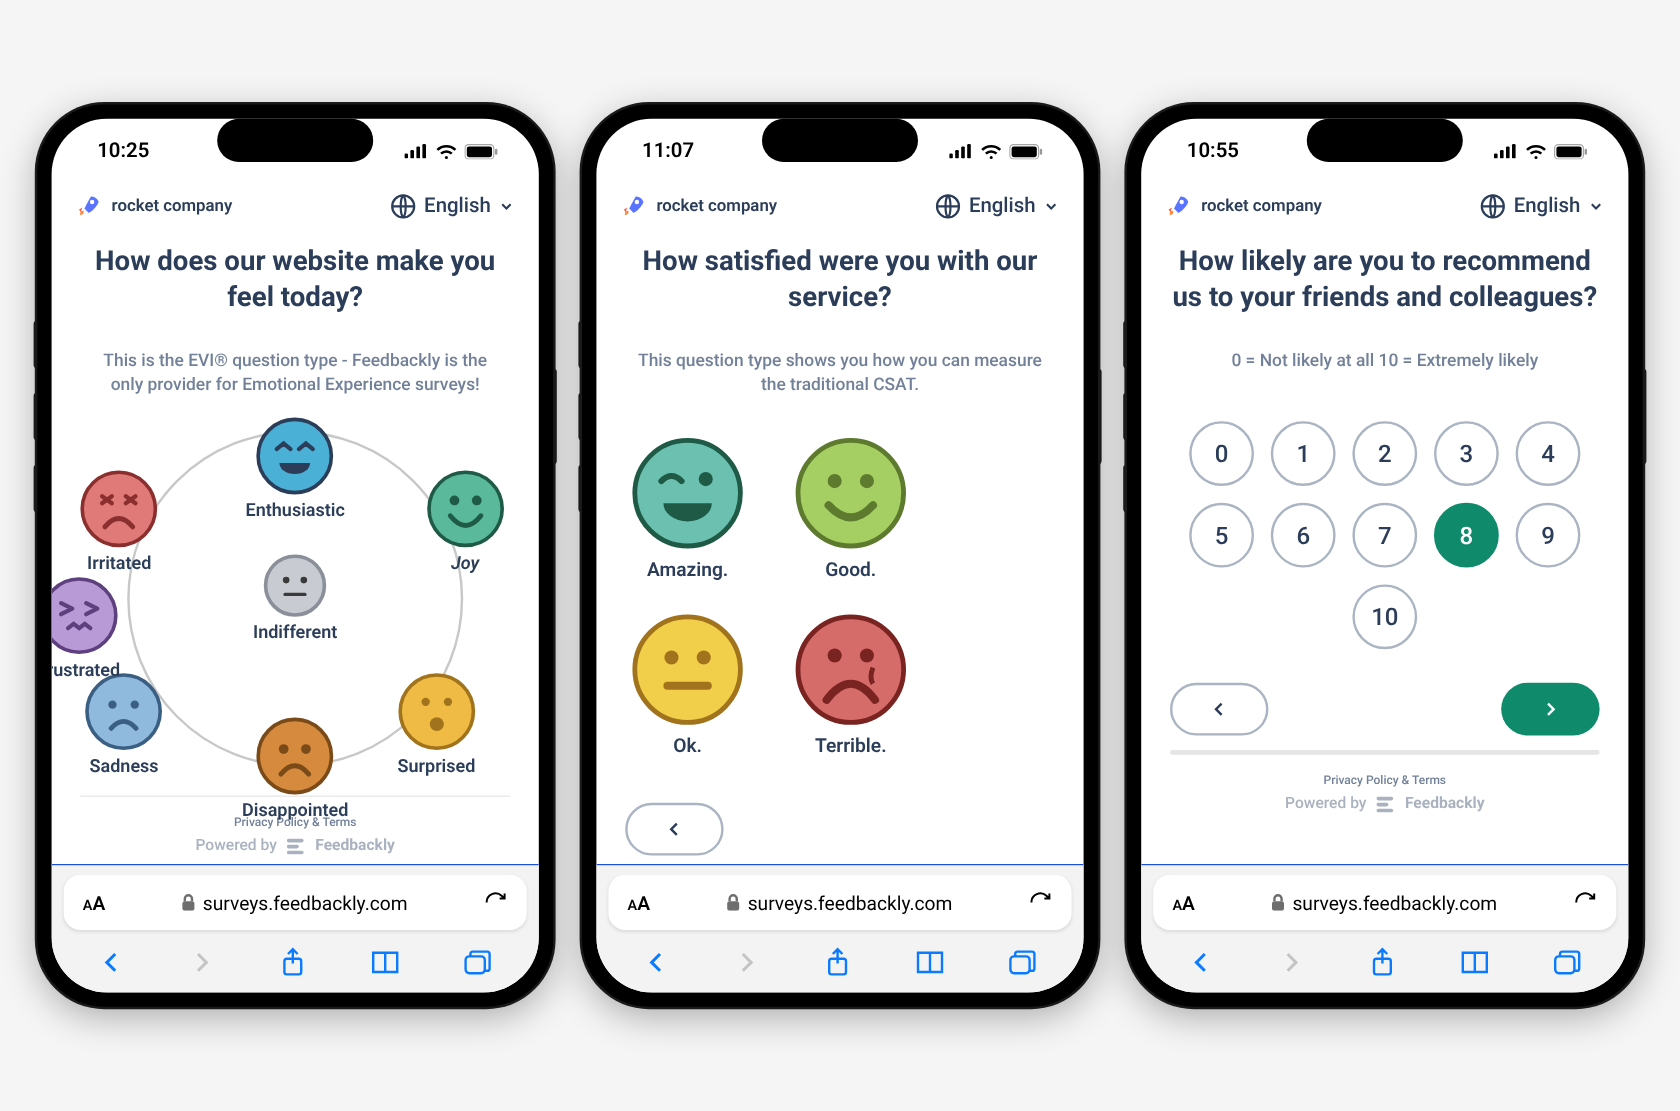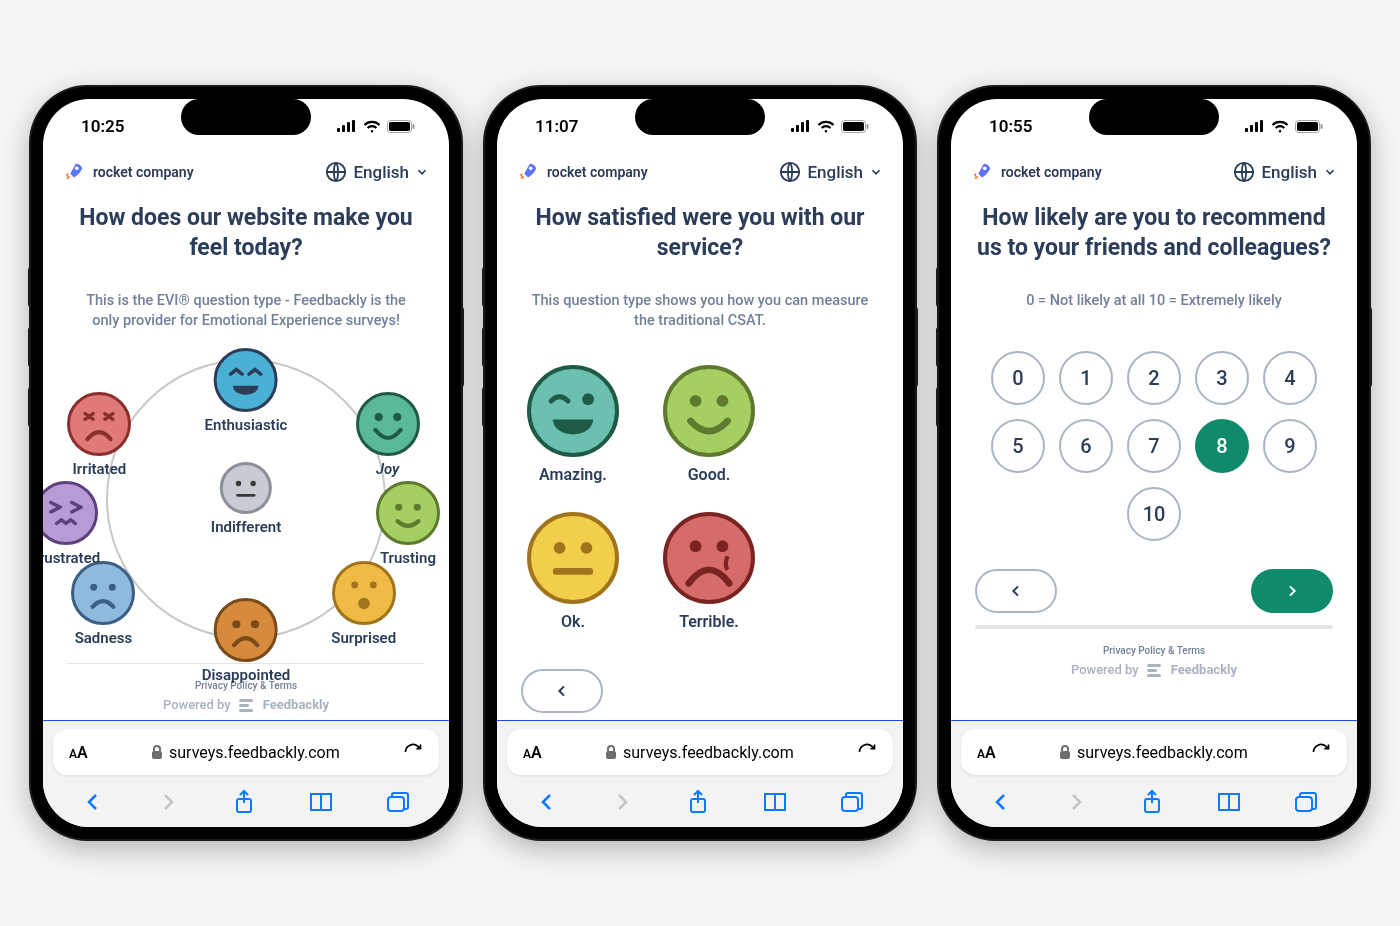--- a/index.html
+++ b/index.html
@@ -299,30 +299,20 @@
         <div class="wheel-item" style="left:77%;top:15%;font-style:italic;">
           <div class="face" style="background:#59b99a;border-color:#1f5a47;">
               <svg viewBox="0 0 50 50">
                 <circle cx="17" cy="19" r="3.5" fill="#1f5a47"></circle>
                 <circle cx="33" cy="19" r="3.5" fill="#1f5a47"></circle>
                 <path d="M14 30q11 14 22 0" stroke="#1f5a47" stroke-width="3.5" fill="none" stroke-linecap="round"></path>
               </svg>
             </div>
           <span class="lbl">Joy</span>
         </div>
-        <div class="wheel-item" style="left:82%;top:44%;">
-          <div class="face" style="background:#a5cf62;border-color:#5d7a2f;">
-              <svg viewBox="0 0 50 50">
-                <circle cx="17" cy="20" r="3" fill="#5d7a2f"></circle>
-                <circle cx="33" cy="20" r="3" fill="#5d7a2f"></circle>
-                <path d="M16 32q9 8 18 0" stroke="#5d7a2f" stroke-width="3.5" fill="none" stroke-linecap="round"></path>
-              </svg>
-            </div>
-          <span class="lbl">Trusting</span>
-        </div>
         <div class="wheel-item" style="left:71%;top:70%;">
           <div class="face" style="background:#f0bb44;border-color:#a0731c;">
               <svg viewBox="0 0 50 50">
                 <circle cx="17" cy="18" r="3" fill="#a0731c"></circle>
                 <circle cx="33" cy="18" r="3" fill="#a0731c"></circle>
                 <circle cx="25" cy="34" r="5" fill="#a0731c"></circle>
               </svg>
             </div>
           <span class="lbl">Surprised</span>
         </div>

